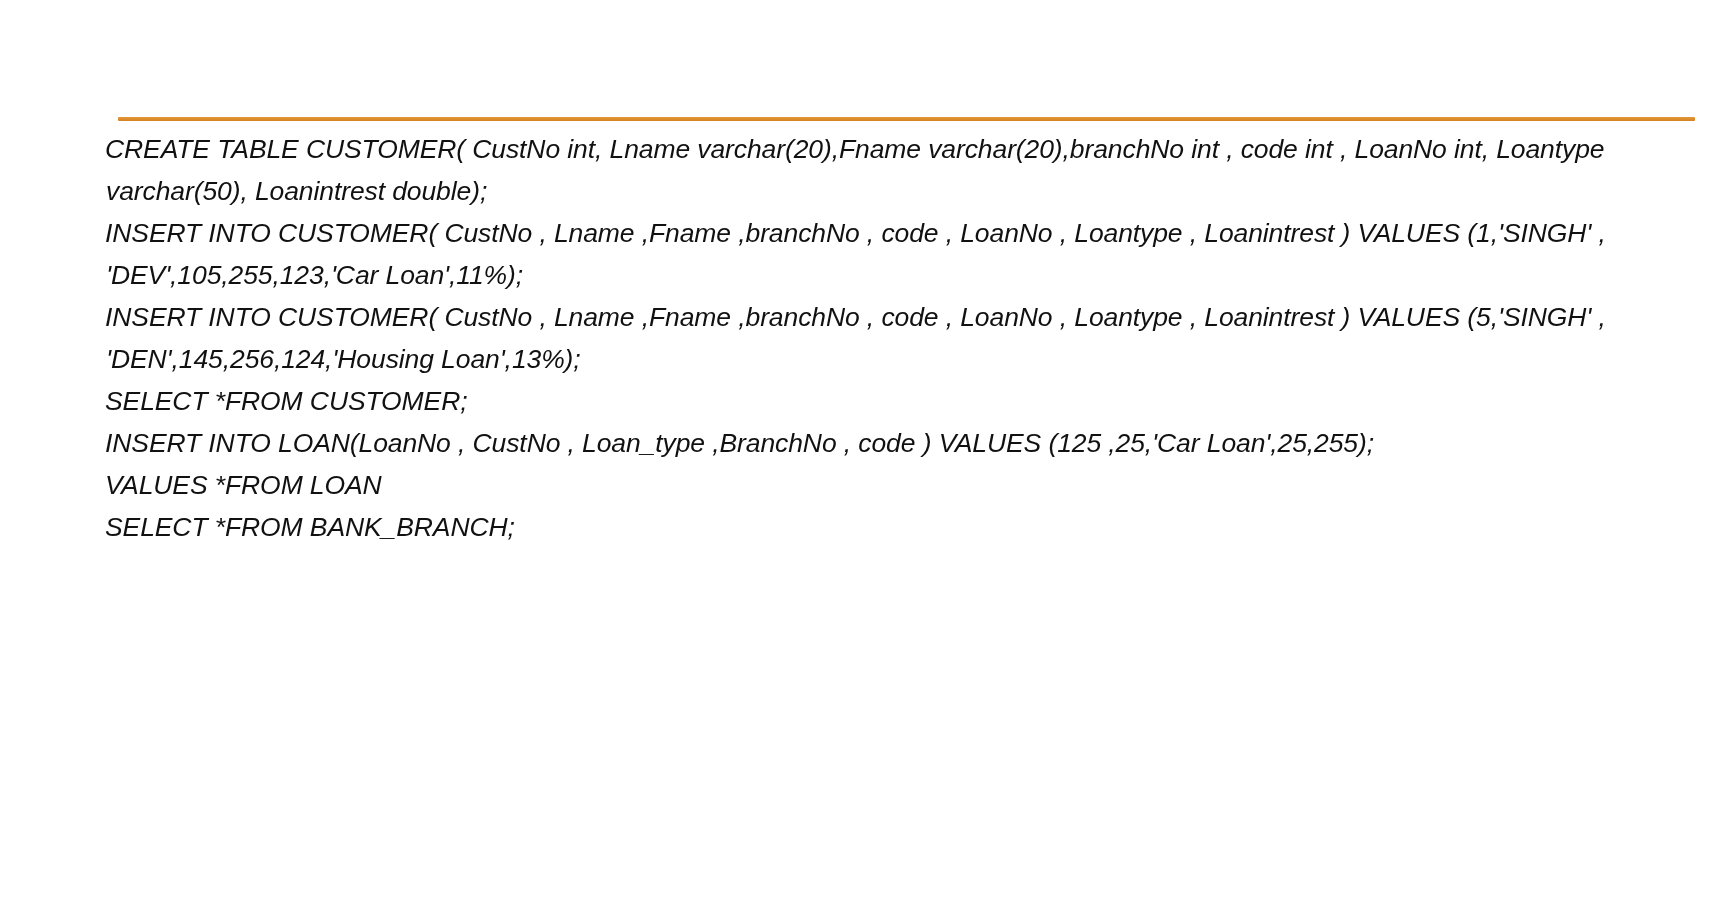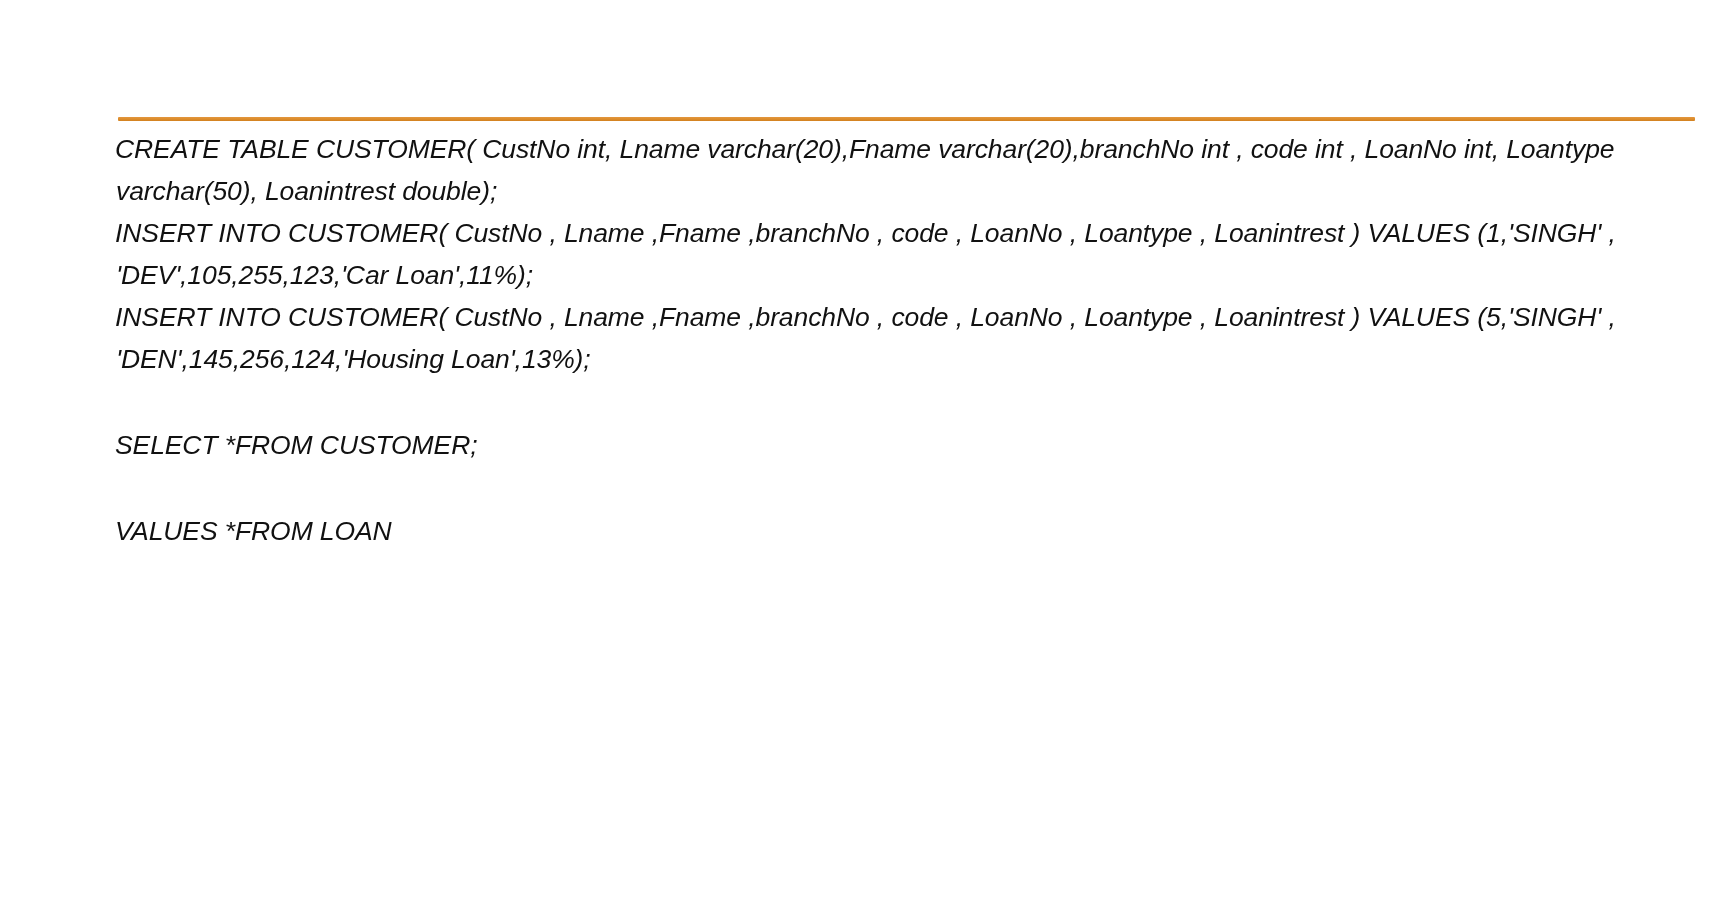--- a/index.html
+++ b/index.html
@@ -31,21 +31,21 @@
     top: 117px;
     width: 1577px;
     height: 4px;
     background: linear-gradient(to bottom, #E2963F 0%, #DE8E2E 45%, #D2811F 100%);
     border-radius: 1px;
   }
 
   
   .code-body {
     position: absolute;
-    left: 116px;
+    left: 106px;
     top: 128px;
     width: 1590px;
   }
 
   .code-line {
     font-style: italic;
     font-weight: 400;
     font-size: 26.5px;
     line-height: 42px;
     color: #111111;
@@ -59,31 +59,32 @@
     font-stretch: condensed;
     transform-origin: left top;
   }
 
   
   .code-line.wrap {
     width: 1585px;
   }
   .code-line.nowrap {
     white-space: nowrap;
-    margin-top: 44px;
   }
 </style>
 </head>
 <body>
 
 <div class="slide">
 
   <div class="divider"></div>
 
   <div class="code-body">
     <p class="code-line wrap">CREATE TABLE CUSTOMER( CustNo int, Lname varchar(20),Fname varchar(20),branchNo int , code int , LoanNo int, Loantype varchar(50), Loanintrest double);</p>
     <p class="code-line wrap">INSERT INTO CUSTOMER( CustNo , Lname ,Fname ,branchNo  , code  , LoanNo , Loantype , Loanintrest ) VALUES (1,'SINGH' , 'DEV',105,255,123,'Car Loan',11%);</p>
     <p class="code-line wrap">INSERT INTO CUSTOMER( CustNo , Lname ,Fname ,branchNo  , code  , LoanNo , Loantype , Loanintrest ) VALUES (5,'SINGH' , 'DEN',145,256,124,'Housing Loan',13%);</p>
     <p class="code-line nowrap">SELECT *FROM CUSTOMER;</p>
+    <p class="code-line nowrap">INSERT INTO LOAN(LoanNo , CustNo , Loan_type ,BranchNo , code ) VALUES (125 ,25,'Car Loan',25,255);</p>
     <p class="code-line nowrap">VALUES *FROM LOAN</p>
+    <p class="code-line nowrap">SELECT *FROM BANK_BRANCH;</p>
   </div>
 
 </div>
 
 </body></html>

